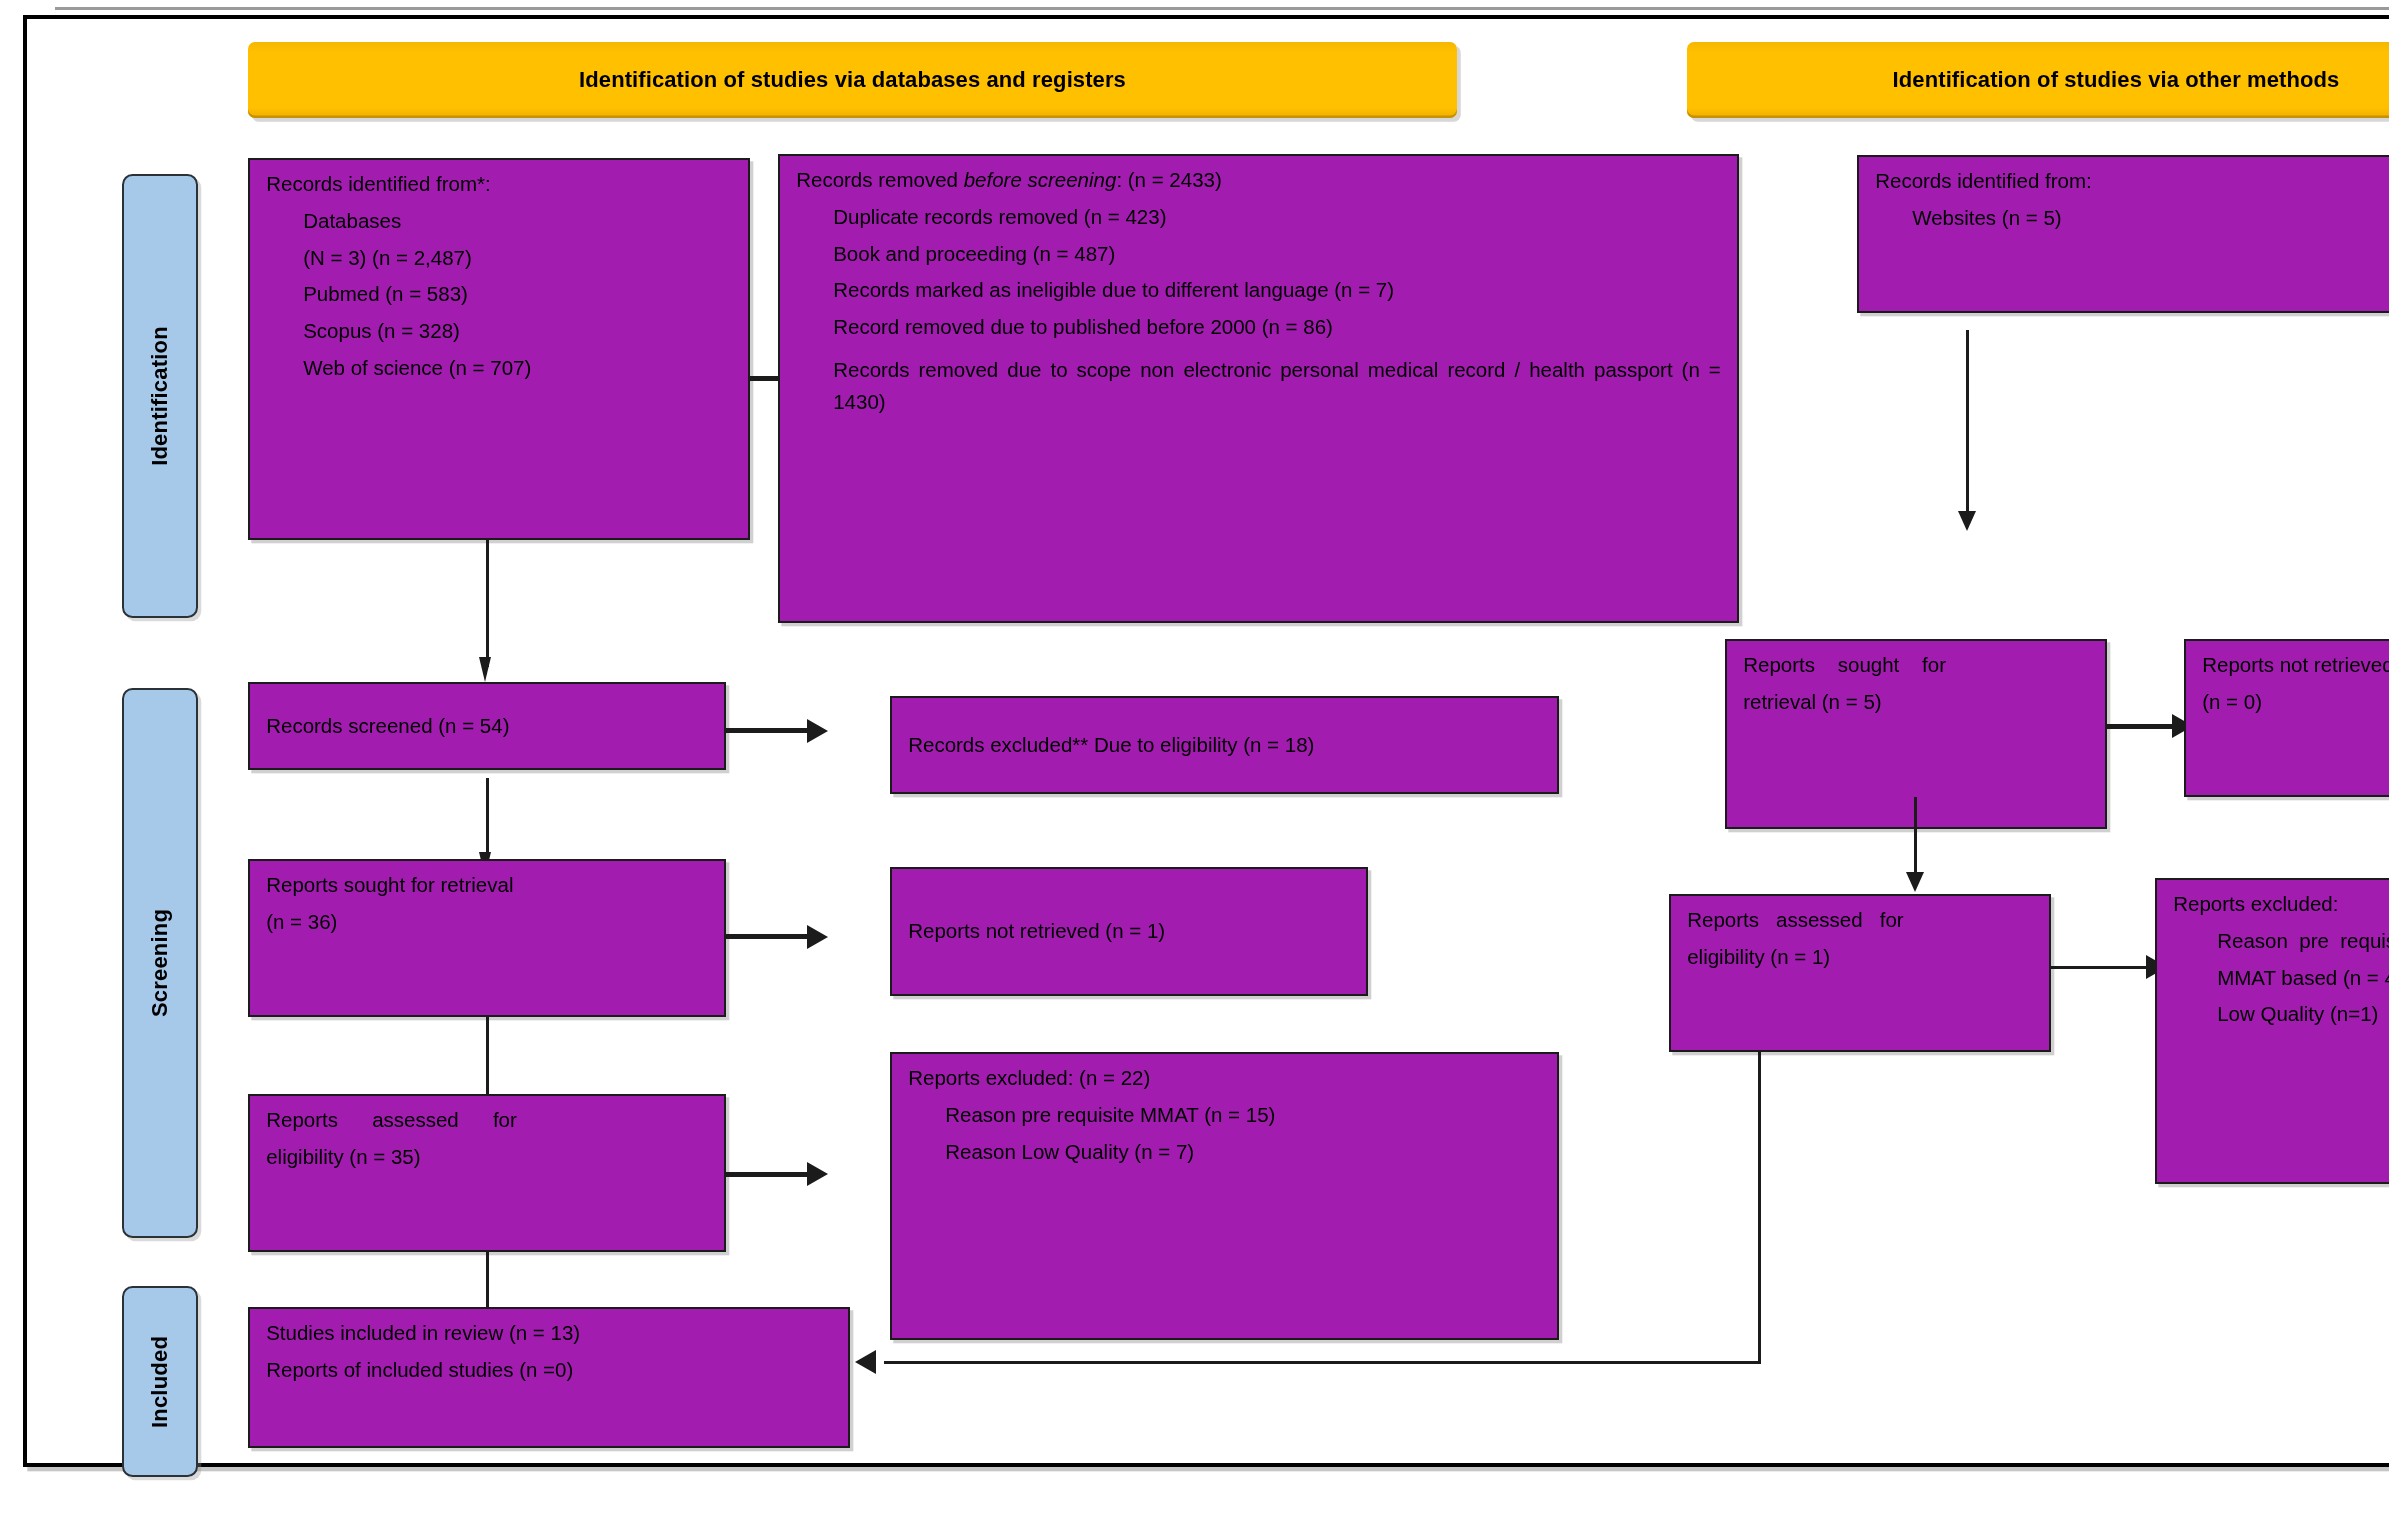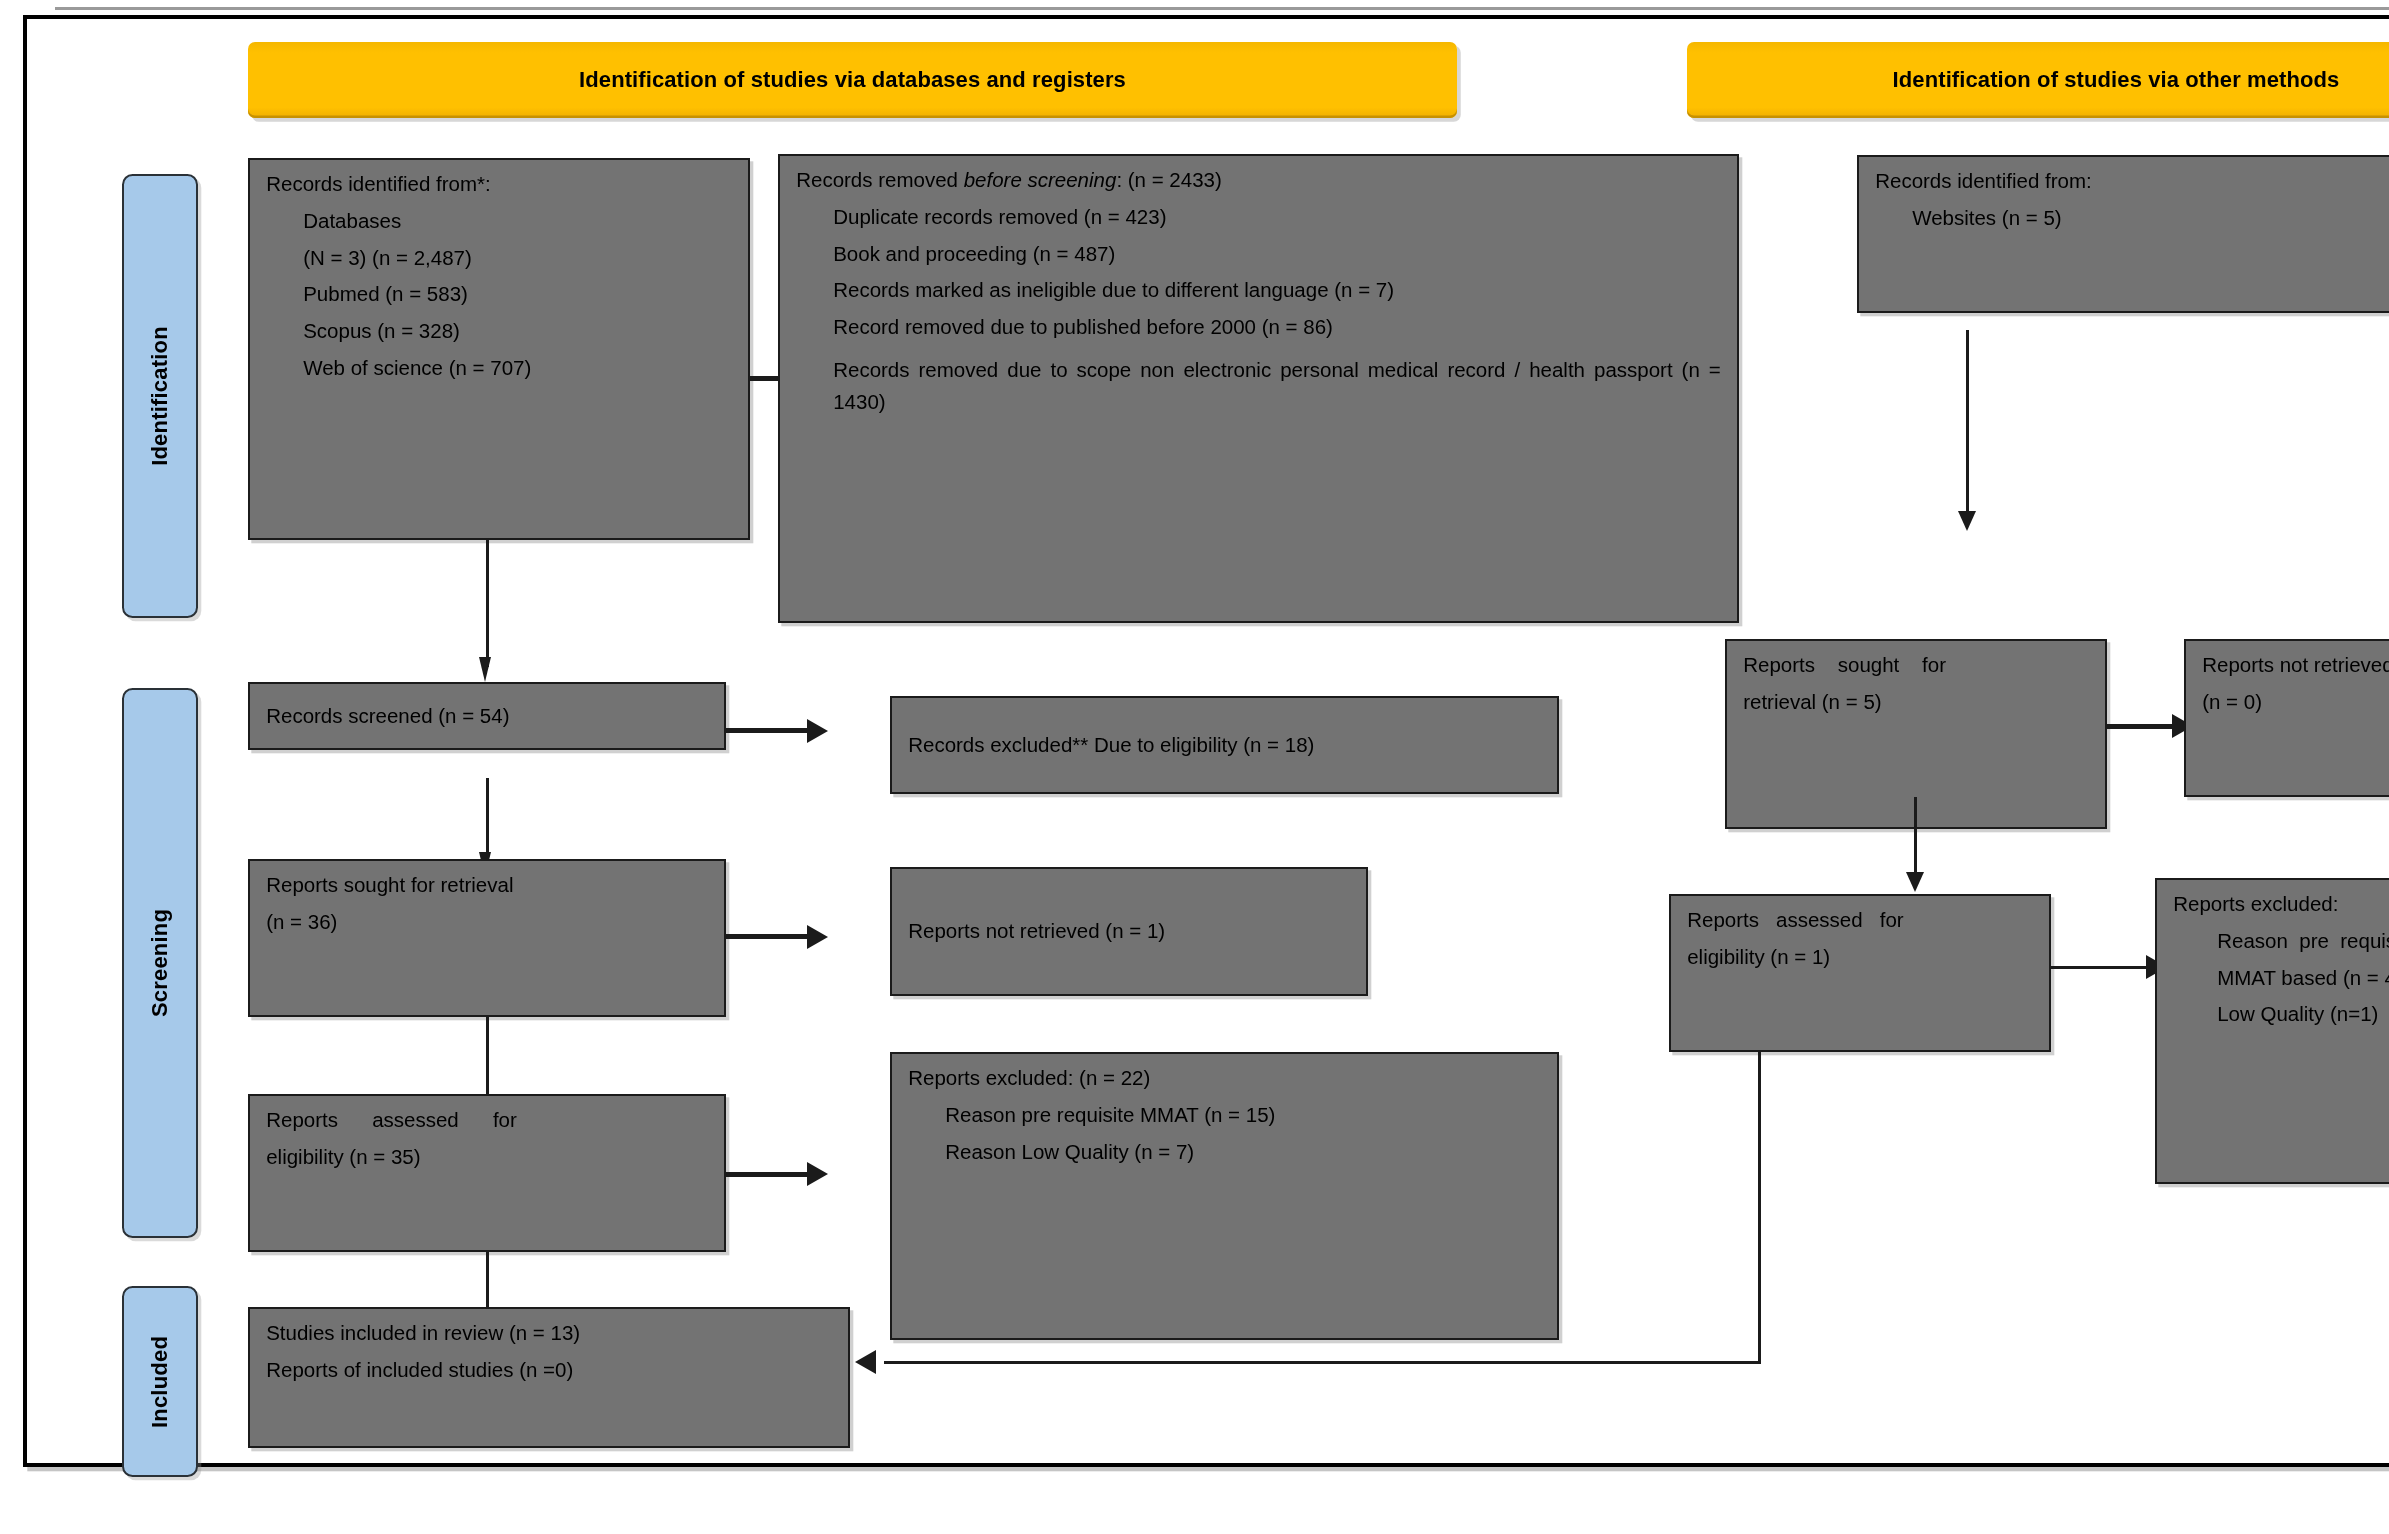--- a/index.html
+++ b/index.html
@@ -74,21 +74,21 @@
     white-space: nowrap;
     font-weight: bold;
     font-size: 22px;
     color: #000000;
     letter-spacing: 0.2px;
   }
 
   
   .box {
     position: absolute;
-    background: #737373;
+    background: #a21caf;
     border: 2.4px solid #1b1b1b;
     box-sizing: border-box;
     box-shadow: 3.3px 3.3px 0 rgba(150,150,150,0.45);
     color: #000000;
     font-size: 20.5px;
     line-height: 1.0;
     padding: 14.3px 16.2px;
   }
   .box p {
     margin: 0 0 16.2px 0;
@@ -187,21 +187,21 @@
     <p class="indent">Duplicate records removed (n = 423)</p>
     <p class="indent">Book and proceeding (n = 487)</p>
     <p class="indent">Records marked as ineligible due to different language (n = 7)</p>
     <p class="indent">Record removed due to published before 2000 (n = 86)</p>
     <p class="indent justall" style="line-height:1.55;">Records removed due to scope non electronic personal medical record / health passport (n = 1430)</p>
   </div>
 
   <div class="vline" style="left:486px; top:540px; height:127px;"></div>
   <div class="arrow-down slim" style="left:479px; top:657px;"></div>
 
-  <div class="box" style="left:248px; top:682px; width:478px; height:68px; display:flex; align-items:center;">
+  <div class="box" style="left:248px; top:682px; width:478px; height:88px; display:flex; align-items:center;">
     <p>Records screened (n = 54)</p>
   </div>
 
   <div class="hline thick" style="left:725px; top:728px; width:88px;"></div>
   <div class="arrow-right" style="left:807px; top:719px;"></div>
 
   <div class="box" style="left:890px; top:696px; width:669px; height:98px; display:flex; align-items:center;">
     <p>Records excluded** Due to eligibility (n = 18)</p>
   </div>
 

